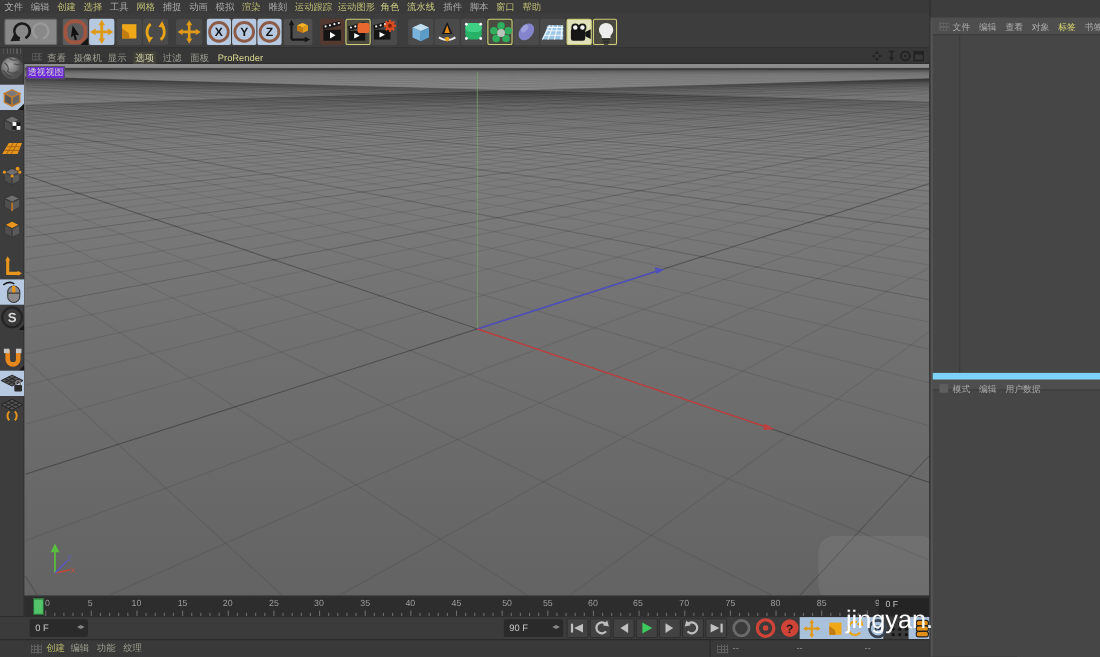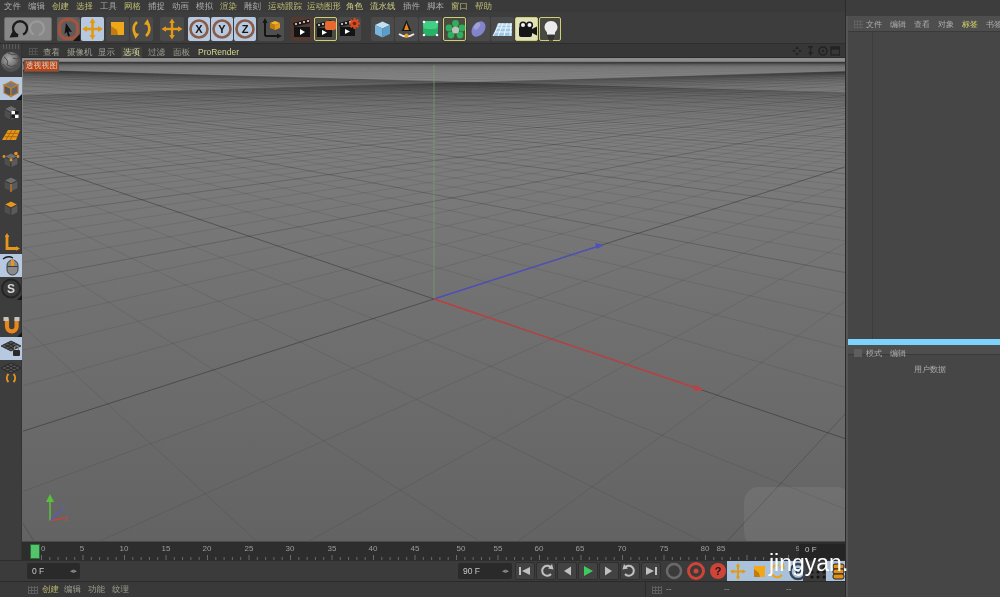--- a/index.html
+++ b/index.html
@@ -650,42 +650,42 @@
 
   <g>
    <line x1="50" y1="521" x2="50" y2="500" stroke="#5abf3c" stroke-width="1.6"></line>
    <path d="M50 494 L46 502 L54 502 Z" fill="#5abf3c"></path>
    <line x1="50" y1="521" x2="64" y2="518" stroke="#c04838" stroke-width="1.4"></line>
    <line x1="50" y1="521" x2="61" y2="510" stroke="#5858c0" stroke-width="1.4"></line>
    <text x="64" y="521" font-size="7" fill="#c05040" font-family="Liberation Sans">X</text>
    <text x="61" y="510" font-size="7" fill="#6060c0" font-family="Liberation Sans">Z</text>
   </g>
  </svg>
- <div class="abs" style="left:2px;top:2px;width:35px;height:12px;background:#c2410c;border:1px solid #565656;color:#cfcfcf;font-size:8px;line-height:10px;text-align:center;">透视视图</div>
+ <div class="abs" style="left:2px;top:2px;width:35px;height:12px;background:#6d28d9;border:1px solid #565656;color:#cfcfcf;font-size:8px;line-height:10px;text-align:center;">透视视图</div>
 </div>
 
 <div class="abs" style="left:22px;top:541px;width:823px;height:19px;background:#2d2d2d;border-top:1px solid #4a4a4a;">
  <span class="num" style="left:19px;">0</span>
  <span class="num" style="left:60px;transform:translateX(-50%);">5</span>
  <span class="num" style="left:102px;transform:translateX(-50%);">10</span>
  <span class="num" style="left:144px;transform:translateX(-50%);">15</span>
  <span class="num" style="left:185px;transform:translateX(-50%);">20</span>
  <span class="num" style="left:227px;transform:translateX(-50%);">25</span>
  <span class="num" style="left:268px;transform:translateX(-50%);">30</span>
  <span class="num" style="left:310px;transform:translateX(-50%);">35</span>
  <span class="num" style="left:351px;transform:translateX(-50%);">40</span>
  <span class="num" style="left:393px;transform:translateX(-50%);">45</span>
  <span class="num" style="left:434px;transform:translateX(-50%);padding-left:10px;">50</span>
  <span class="num" style="left:476px;transform:translateX(-50%);">55</span>
  <span class="num" style="left:517px;transform:translateX(-50%);">60</span>
  <span class="num" style="left:558px;transform:translateX(-50%);">65</span>
  <span class="num" style="left:600px;transform:translateX(-50%);">70</span>
  <span class="num" style="left:642px;transform:translateX(-50%);">75</span>
  <span class="num" style="left:683px;transform:translateX(-50%);">80</span>
- <span class="num" style="left:699px;transform:translateX(-50%);">85</span>
+ <span class="num" style="left:725px;transform:translateX(-50%);">85</span>
  <span class="num" style="left:778px;transform:translateX(-50%);">90</span>
  <svg width="823" height="19" style="position:absolute;left:0;top:0;">
         <rect x="19.0" y="13" width="1" height="5" fill="#6a6a6a"></rect>
         <rect x="27.3" y="15" width="1" height="3" fill="#6a6a6a"></rect>
         <rect x="35.6" y="15" width="1" height="3" fill="#6a6a6a"></rect>
         <rect x="43.9" y="15" width="1" height="3" fill="#6a6a6a"></rect>
         <rect x="52.2" y="15" width="1" height="3" fill="#6a6a6a"></rect>
         <rect x="60.5" y="13" width="1" height="5" fill="#6a6a6a"></rect>
         <rect x="68.8" y="15" width="1" height="3" fill="#6a6a6a"></rect>
         <rect x="77.1" y="15" width="1" height="3" fill="#6a6a6a"></rect>
@@ -881,19 +881,19 @@
   <span class="rmi" style="left:90px;">对象</span>
   <span class="rmi" style="left:114px;color:#dcd86e;">标签</span>
   <span class="rmi" style="left:138px;">书签</span>
  </div>
  <div class="abs" style="left:27px;top:32px;width:1px;height:307px;background:#3c3c3c;"></div>
 
  <div class="abs" style="left:3px;top:339px;width:152px;height:16px;background:#4e4e4e;border-bottom:1px solid #3a3a3a;border-top:6px solid #7dd3fc;">
   <div class="abs" style="left:6px;top:4px;width:8px;height:8px;background:#5e5e5e;"></div>
   <span class="rmi" style="left:18px;">模式</span>
   <span class="rmi" style="left:42px;">编辑</span>
-  <span class="rmi" style="left:66px;margin-top:16px;">用户数据</span>
+  <span class="rmi" style="left:66px;">用户数据</span>
  </div>
 </div>
 
 <div class="abs" style="left:769px;top:550px;color:#fff;font-size:23px;z-index:50;">jingyan.</div>
 
 </div>
 
 </body></html>

